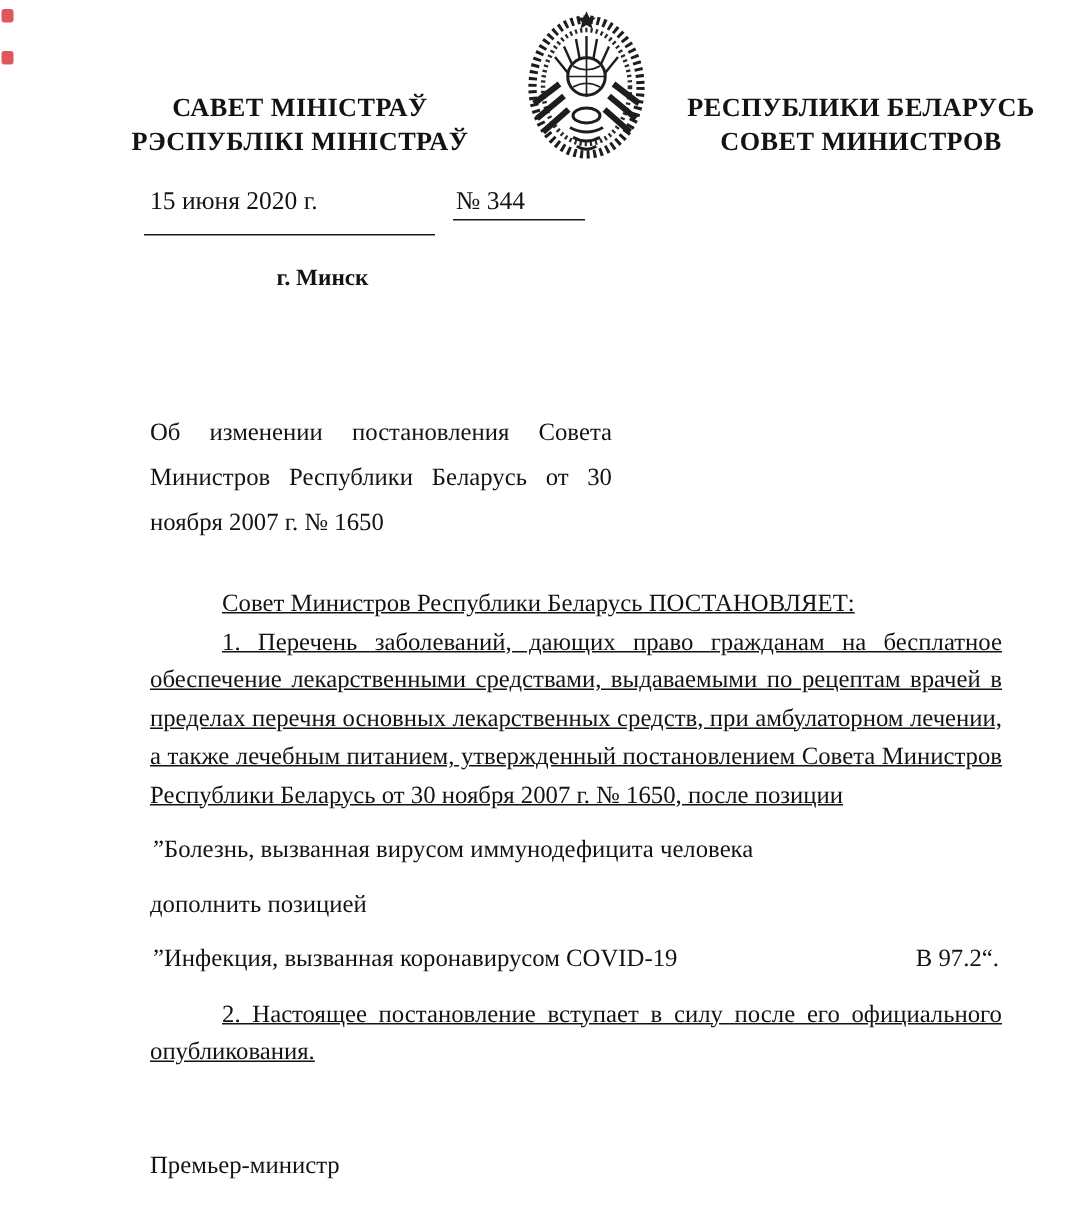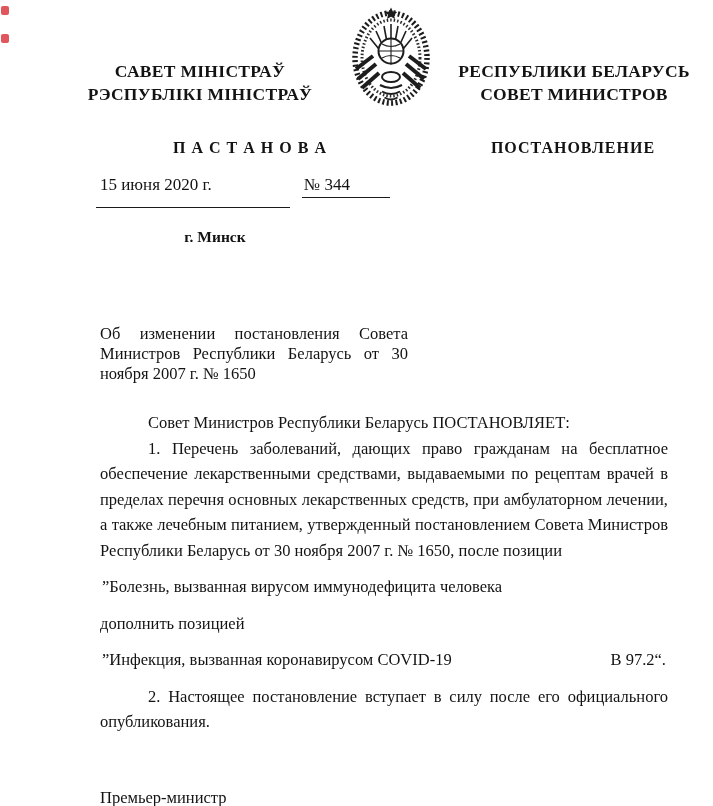--- a/index.html
+++ b/index.html
@@ -38,25 +38,25 @@
   .doc-type-row .rcell { letter-spacing:1px; }
 
   .date-row { margin:18px 0 0 96px; font-size:17px; }
   .date-field   { display:inline-block; min-width:188px; border-bottom:1.6px solid #1a1a1a; padding:0 2px 12px 4px; }
   .number-field { display:inline-block; min-width:72px;  border-bottom:1.6px solid #1a1a1a; padding:0 14px 2px 2px; margin-left:12px; }
 
   .cities-row { margin-top:20px; font-weight:bold; font-size:15.5px; }
 
   .subject {
     margin:78px 0 0 100px; width:308px;
-    font-size:16.5px; line-height:20px; text-align:justify;
+    font-size:16.5px; line-height:30px; text-align:justify;
   }
 
   .body-text { margin:26px 45px 0 100px; font-size:16.5px; line-height:25.5px; }
-  .body-text p { margin:0; }
+  .body-text p { margin:0;text-decoration:underline; }
   .p-just { text-align:justify; text-indent:48px; }
   .pos-row { display:flex; justify-content:space-between; align-items:baseline; margin:11px 2px; }
   .pos-row .pos-code { white-space:nowrap; padding-left:12px; }
   .insert-clause { margin:11px 0; }
   .p2 { margin-top:4px !important; }
 
   .signature {
     display:flex; justify-content:space-between; align-items:flex-end;
     margin:50px 45px 0 100px;
     font-size:16.5px; line-height:25px;
@@ -108,24 +108,20 @@
         <ellipse cx="43" cy="71" rx="9" ry="5" fill="none" stroke="#1d1d1d" stroke-width="2"></ellipse>
         <path d="M32 79 q11 6 22 0 M34 85.5 q9 5 18 0 M36.5 91.5 q6.5 4 13 0" stroke="#1d1d1d" stroke-width="2" fill="none"></path>
       </svg>
     </div>
     <div class="hcol right">
       <div>РЕСПУБЛИКИ БЕЛАРУСЬ</div>
       <div>СОВЕТ МИНИСТРОВ</div>
     </div>
   </div>
 
-  <div class="two-col doc-type-row">
-    <div class="lcell">П А С Т А Н О В А</div>
-    <div class="rcell">ПОСТАНОВЛЕНИЕ</div>
-  </div>
 
   <div class="date-row">
     <span class="date-field">15 июня 2020 г.</span><span class="number-field">№ 344</span>
   </div>
 
   <div class="two-col cities-row">
     <div class="rcell">г. Минск</div>
   </div>
 
   <div class="subject">Об изменении постановления Совета Министров Республики Беларусь от 30 ноября 2007 г. № 1650</div>

